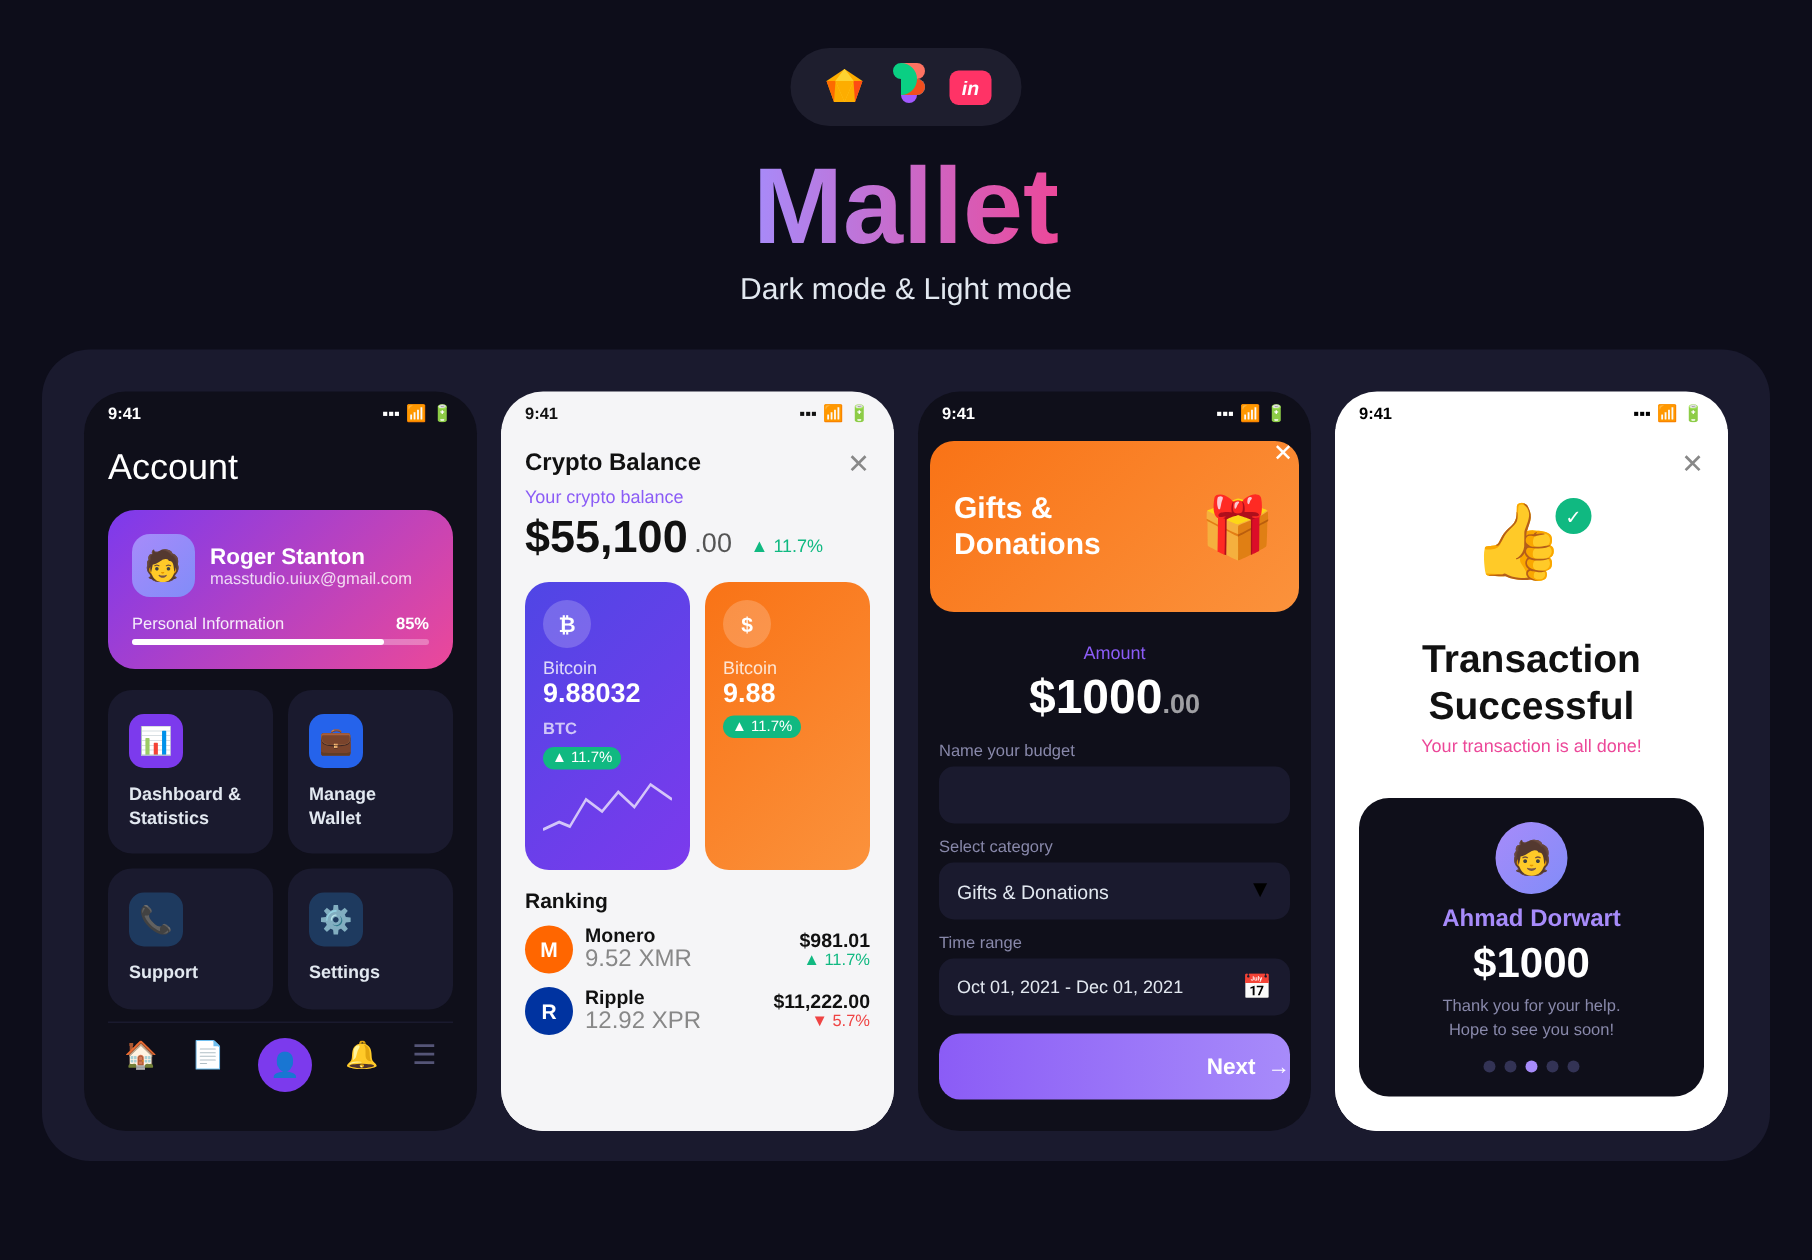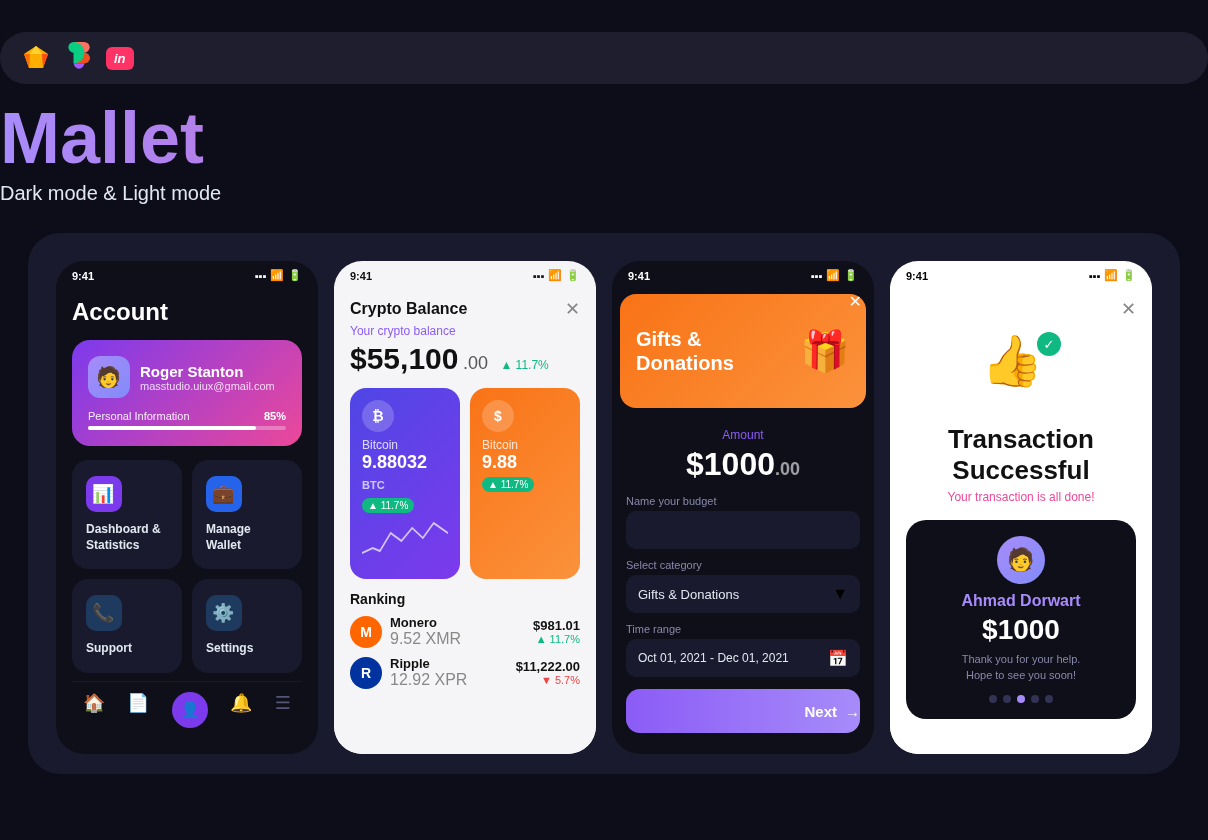--- a/index.html
+++ b/index.html
@@ -9,20 +9,21 @@
       height: 840px;
       background: #0d0d1a;
       font-family: -apple-system, BlinkMacSystemFont, 'Segoe UI', sans-serif;
       overflow: hidden;
     }
 
     
     .header {
       display: flex;
       flex-direction: column;
+      align-items: center;
       padding-top: 32px;
     }
 
     .tool-badges {
       display: flex;
       background: #1e1e2e;
       border-radius: 30px;
       padding: 10px 20px;
       gap: 16px;
       align-items: center;
@@ -104,21 +105,21 @@
     }
 
     
     .phone1-content {
       padding: 12px 16px;
     }
 
     .account-title {
       color: #ffffff;
       font-size: 24px;
-      font-weight: 700;
+      font-weight: 400;
       margin-bottom: 14px;
     }
 
     .user-card {
       background: linear-gradient(135deg, #7c3aed, #ec4899);
       border-radius: 18px;
       padding: 16px;
       margin-bottom: 14px;
       position: relative;
       overflow: hidden;
@@ -570,21 +571,21 @@
       font-weight: 800;
       color: #111;
       text-align: center;
       line-height: 1.2;
       margin-bottom: 4px;
     }
 
     .success-subtitle {
       color: #ec4899;
       font-size: 12px;
-      margin-bottom: 16px;
+      margin-bottom: 28px;
     }
 
     .transaction-card {
       background: #0f0f1a;
       border-radius: 20px;
       padding: 16px;
       width: 100%;
     }
 
     .tx-avatar {

